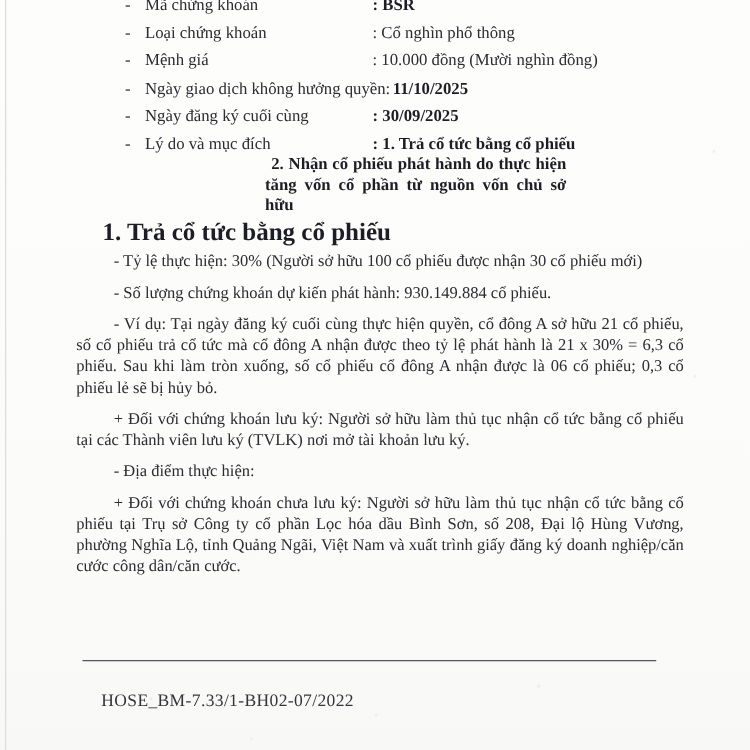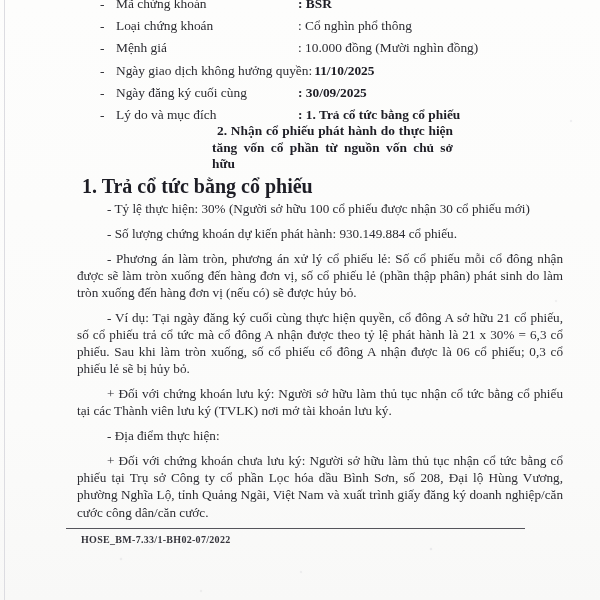--- a/index.html
+++ b/index.html
@@ -35,31 +35,31 @@
     margin-left:112px; margin-top:-3px; width:241px;
     font-weight:bold; color:#1d1d25;
     line-height:16.5px; text-align:justify; text-indent:5px;
     font-size:13.4px;
   }
   .heading {
     position:absolute; top:175px; left:82px;
     font-size:20px; font-weight:bold; color:#1d1d25;
   }
   .docbody {
-    position:absolute; top:200px; left:77px; width:486px;
+    position:absolute; top:200px; left:61px; width:486px;
     font-size:13.2px; text-align:justify;
   }
   .docbody p { line-height:17.2px; margin-bottom:7.6px; text-indent:30px; }
   .rule {
     position:absolute; top:528px; left:66px; width:459px;
     border-top:1.4px solid #55555c;
   }
   .footer-code {
-    position:absolute; top:534px; left:81px;
-    font-size:10px; font-weight:bold; letter-spacing:0.3px; color:#34343b;
+    position:absolute; top:554px; left:81px;
+    font-size:14px; font-weight:normal; letter-spacing:0.3px; color:#34343b;
   }
 </style>
 </head>
 <body>
 
 <div class="page">
   <div class="edge-line"></div>
   <div class="noise"></div>
 
   <div class="info">
@@ -94,21 +94,20 @@
       <span class="v bold">: 1. Trả cổ tức bằng cổ phiếu</span>
     </div>
     <p class="purpose2">2. Nhận cổ phiếu phát hành do thực hiện tăng vốn cổ phần từ nguồn vốn chủ sở hữu</p>
   </div>
 
   <h2 class="heading">1. Trả cổ tức bằng cổ phiếu</h2>
 
   <div class="docbody">
     <p>- Tỷ lệ thực hiện: 30% (Người sở hữu 100 cổ phiếu được nhận 30 cổ phiếu mới)</p>
     <p>- Số lượng chứng khoán dự kiến phát hành: 930.149.884 cổ phiếu.</p>
-    <p>- Phương án làm tròn, phương án xử lý cổ phiếu lẻ: Số cổ phiếu mỗi cổ đông nhận được sẽ làm tròn xuống đến hàng đơn vị, số cổ phiếu lẻ (phần thập phân) phát sinh do làm tròn xuống đến hàng đơn vị (nếu có) sẽ được hủy bỏ.</p>
     <p>- Ví dụ: Tại ngày đăng ký cuối cùng thực hiện quyền, cổ đông A sở hữu 21 cổ phiếu, số cổ phiếu trả cổ tức mà cổ đông A nhận được theo tỷ lệ phát hành là 21 x 30% = 6,3 cổ phiếu. Sau khi làm tròn xuống, số cổ phiếu cổ đông A nhận được là 06 cổ phiếu; 0,3 cổ phiếu lẻ sẽ bị hủy bỏ.</p>
     <p>+ Đối với chứng khoán lưu ký: Người sở hữu làm thủ tục nhận cổ tức bằng cổ phiếu tại các Thành viên lưu ký (TVLK) nơi mở tài khoản lưu ký.</p>
     <p>- Địa điểm thực hiện:</p>
     <p>+ Đối với chứng khoán chưa lưu ký: Người sở hữu làm thủ tục nhận cổ tức bằng cổ phiếu tại Trụ sở Công ty cổ phần Lọc hóa dầu Bình Sơn, số 208, Đại lộ Hùng Vương, phường Nghĩa Lộ, tỉnh Quảng Ngãi, Việt Nam và xuất trình giấy đăng ký doanh nghiệp/căn cước công dân/căn cước.</p>
   </div>
 
   <div class="rule"></div>
   <div class="footer-code">HOSE_BM-7.33/1-BH02-07/2022</div>
 </div>
 

